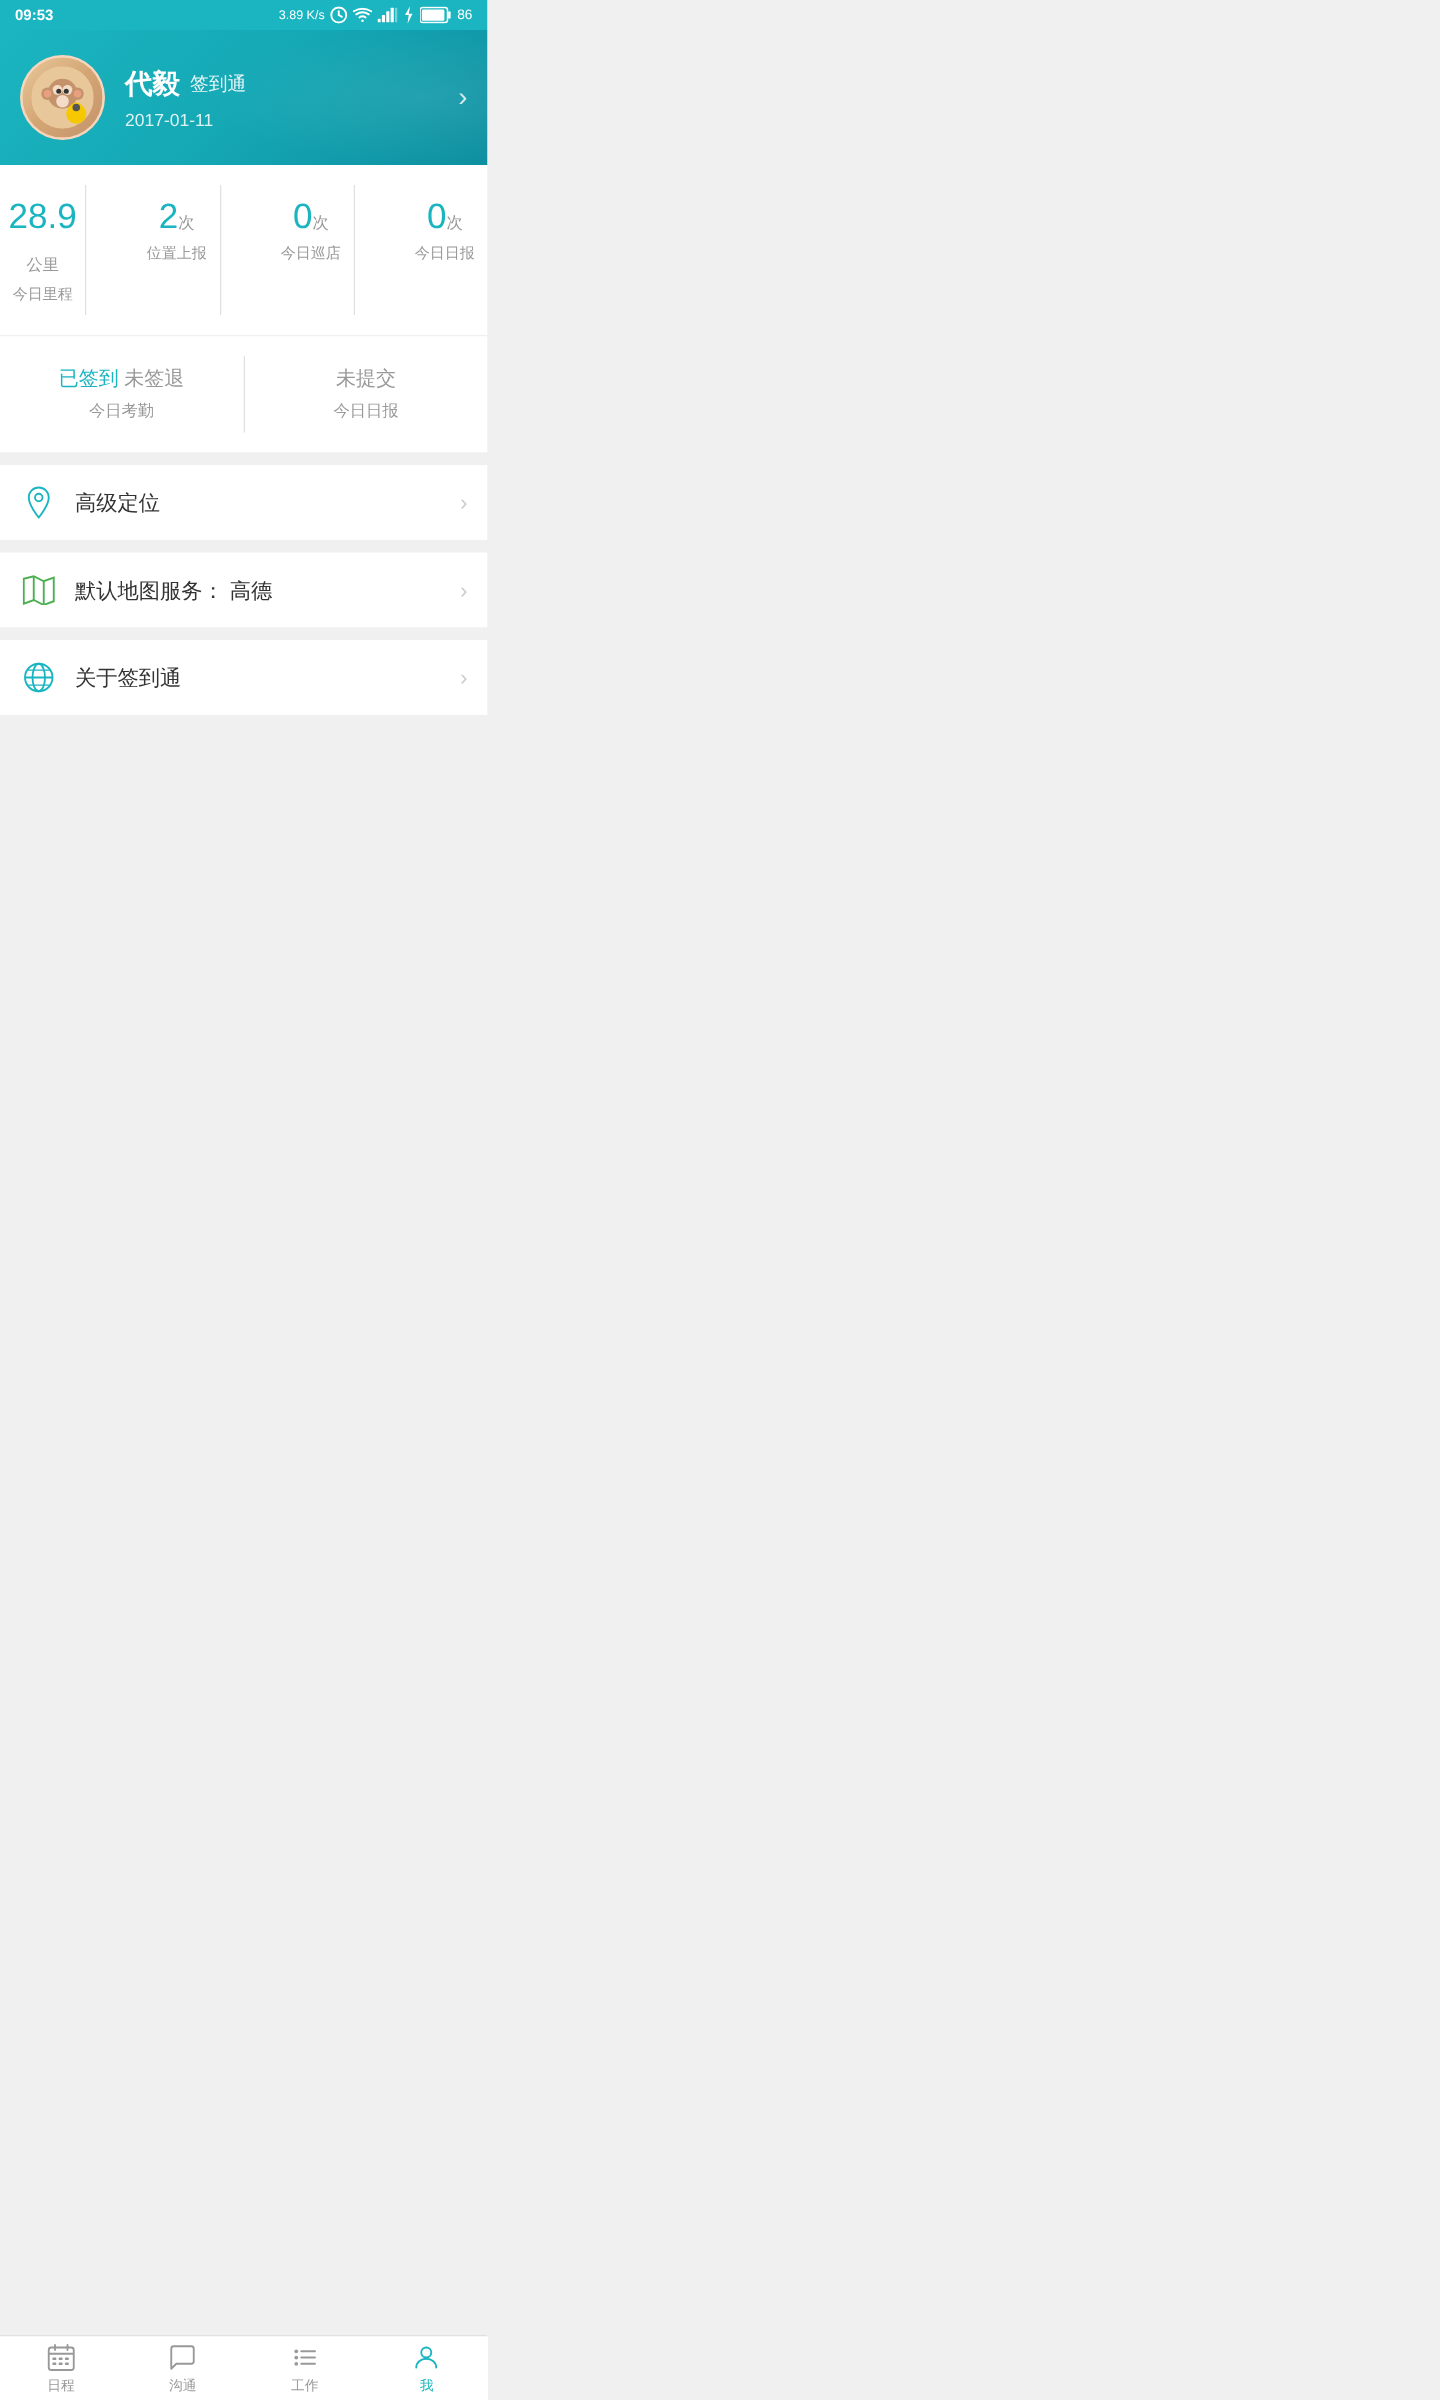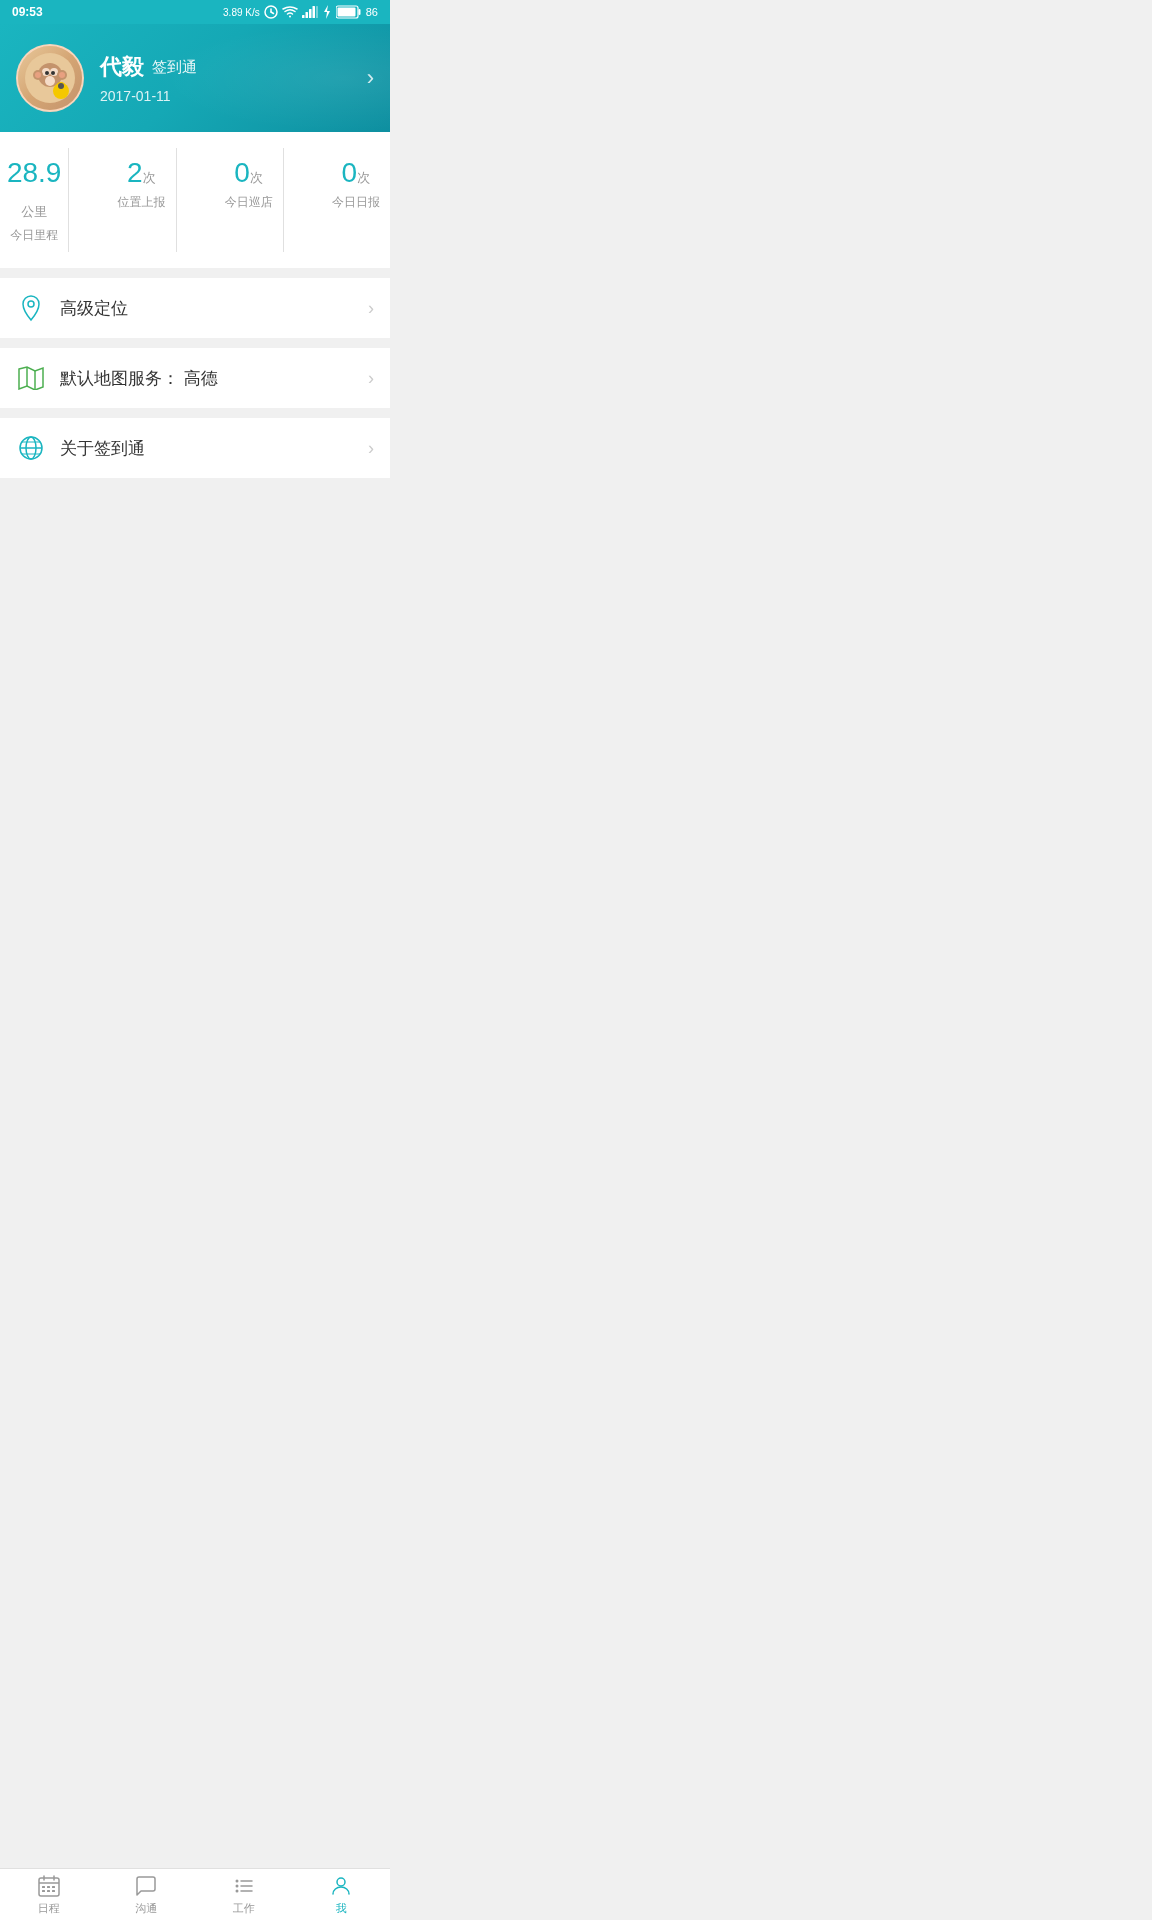--- a/index.html
+++ b/index.html
@@ -385,20 +385,35 @@
       </div>
       <div class="stat-item">
         <div class="stat-value">
           <span>0</span><span class="stat-unit">次</span>
         </div>
         <div class="stat-label">今日日报</div>
       </div>
     </div>
   </div>
 
+  <div class="attendance-section">
+    <div class="attendance-row">
+      <div class="attendance-item">
+        <div class="attendance-status">
+          <span class="att-green">已签到</span>
+          <span class="att-gray"> 未签退</span>
+        </div>
+        <div class="attendance-label">今日考勤</div>
+      </div>
+      <div class="attendance-item">
+        <div class="attendance-status att-gray">未提交</div>
+        <div class="attendance-label">今日日报</div>
+      </div>
+    </div>
+  </div>
 
   <div class="section-divider"></div>
 
   <div class="menu-section">
     <div class="menu-item">
       <div class="menu-icon">
         <svg width="24" height="28" viewBox="0 0 24 28">
           <path d="M12 2C7.58 2 4 5.58 4 10c0 6.5 8 16 8 16s8-9.5 8-16c0-4.42-3.58-8-8-8z" stroke="#1ab5c0" stroke-width="1.5" fill="none"></path>
           <circle cx="12" cy="10" r="3" stroke="#1ab5c0" stroke-width="1.5" fill="none"></circle>
         </svg>

